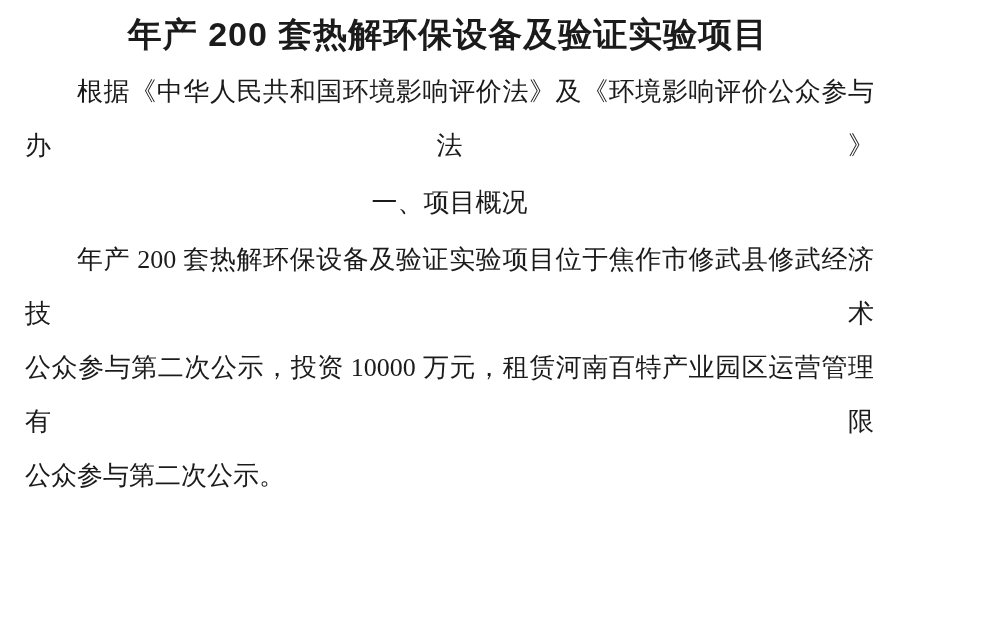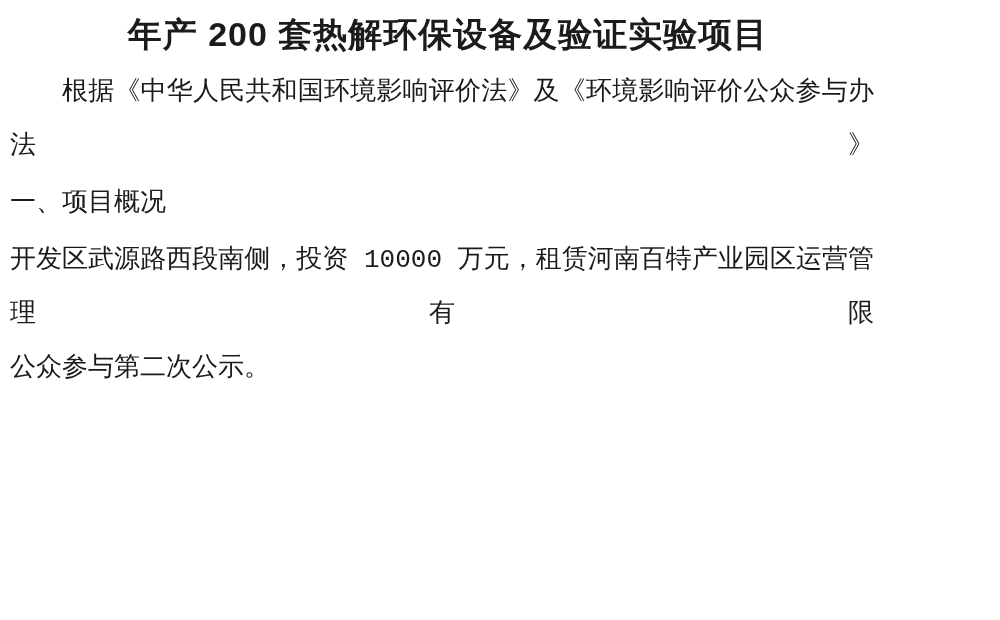--- a/index.html
+++ b/index.html
@@ -21,52 +21,54 @@
     font-family: "Liberation Sans", "DejaVu Sans", sans-serif;
     font-weight: 700;
     font-size: 34px;
     text-align: center;
     letter-spacing: 1px;
   }
   .title-line {
     line-height: 57px;
   }
   .doc-body {
-    padding: 2px 22px 0 10px;
-    font-family: Liberation Mono, monospace;
+    padding: 2px 22px 0 25px;
+    font-family: Liberation Serif, serif;
     font-size: 26px;
   }
   .line {
     line-height: 54px;
     white-space: normal;
   }
   .indent {
     text-indent: 52px;
   }
   .jboth {
     text-align: justify;
     text-align-last: justify;
   }
   .heading {
     line-height: 60px;
+    text-align: center;
   }
 </style>
 </head>
 <body>
 
 <div class="page">
 
   <h1 class="doc-title">
     <div class="title-line">年产 200 套热解环保设备及验证实验项目</div>
   </h1>
 
   <div class="doc-body">
 
     <div class="line indent jboth">根据《中华人民共和国环境影响评价法》及《环境影响评价公众参与办法》</div>
 
     <div class="line heading">一、项目概况</div>
 
-    <div class="line jboth">开发区武源路西段南侧，投资 10000 万元，租赁河南百特产业园区运营管理有限</div>
+    <div class="line indent jboth">年产 200 套热解环保设备及验证实验项目位于焦作市修武县修武经济技术</div>
+    <div class="line jboth">公众参与第二次公示，投资 10000 万元，租赁河南百特产业园区运营管理有限</div>
     <div class="line">公众参与第二次公示。</div>
 
   </div>
 
 </div>
 
 </body></html>

